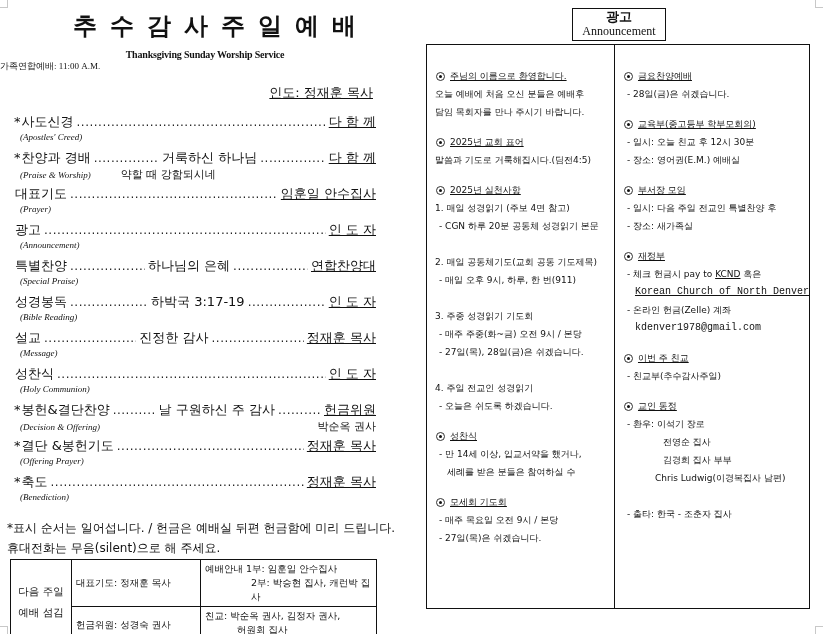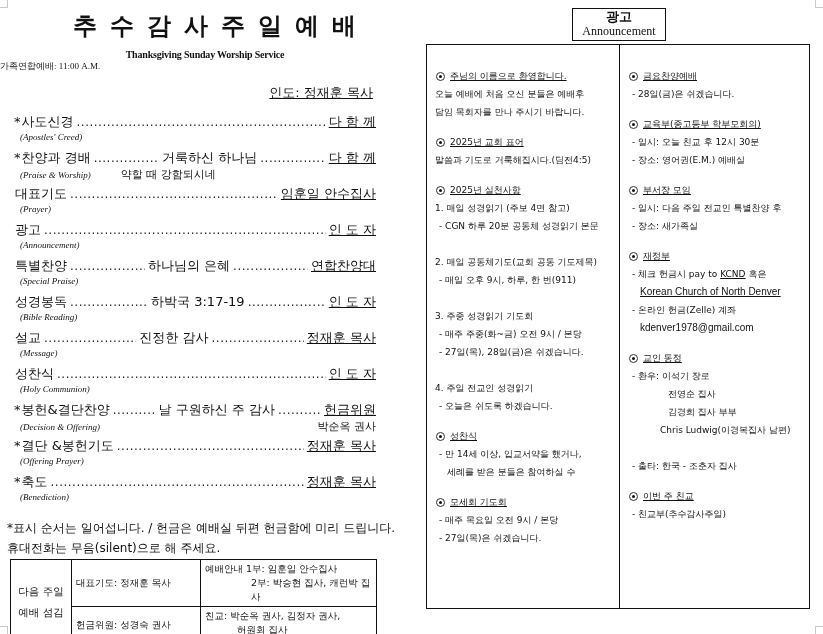--- a/index.html
+++ b/index.html
@@ -77,21 +77,21 @@
     }
     .bullet::after {
       content: ""; position: absolute; left: 2px; top: 2px; width: 3px; height: 3px; background: #111; border-radius: 50%;
     }
     .head-text { text-decoration: underline; }
     .line { white-space: nowrap; }
     .ind1 { padding-left: 4px; }
     .ind2 { padding-left: 12px; }
     .ind3 { padding-left: 40px; }
     .ind4 { padding-left: 32px; }
-    .serif { font-family: Liberation Sans, sans-serif; font-size: 10px; }
+    .serif { font-family: Liberation Mono, monospace; font-size: 10px; }
     .u { text-decoration: underline; }
   </style>
 </head>
 <body>
 
 <div class="corner c-tl"></div>
 <div class="corner c-tr"></div>
 <div class="corner c-bl"></div>
 <div class="corner c-br"></div>
 
@@ -343,30 +343,30 @@
           <span class="head-text">재정부</span>
         </div>
       <div class="line ind1"><span>- 체크 헌금시 pay to </span><span class="u">KCND</span><span> 혹은</span></div>
       <div class="line ind2 serif u">Korean Church of North Denver</div>
       <div class="line ind1">- 온라인 헌금(Zelle) 계좌</div>
       <div class="line ind2 serif">kdenver1978@gmail.com</div>
     </div>
     <div class="block">
       <div class="head">
           <span class="bullet"></span>
+          <span class="head-text">이번 주 친교</span>
+        </div>
+      <div class="line ind1">- 친교부(추수감사주일)</div>
+    </div>
+    <div class="block">
+      <div class="head">
+          <span class="bullet"></span>
           <span class="head-text">교인 동정</span>
         </div>
       <div class="line ind1">- 환우: 이석기 장로</div>
       <div class="line ind3">전영순 집사</div>
       <div class="line ind3">김경희 집사 부부</div>
       <div class="line ind4">Chris Ludwig(이경복집사 남편)</div>
       <div class="line">&nbsp;</div>
       <div class="line ind1">- 출타: 한국 - 조춘자 집사</div>
     </div>
-    <div class="block">
-      <div class="head">
-          <span class="bullet"></span>
-          <span class="head-text">이번 주 친교</span>
-        </div>
-      <div class="line ind1">- 친교부(추수감사주일)</div>
-    </div>
   </div>
 </div>
 
 </body></html>

